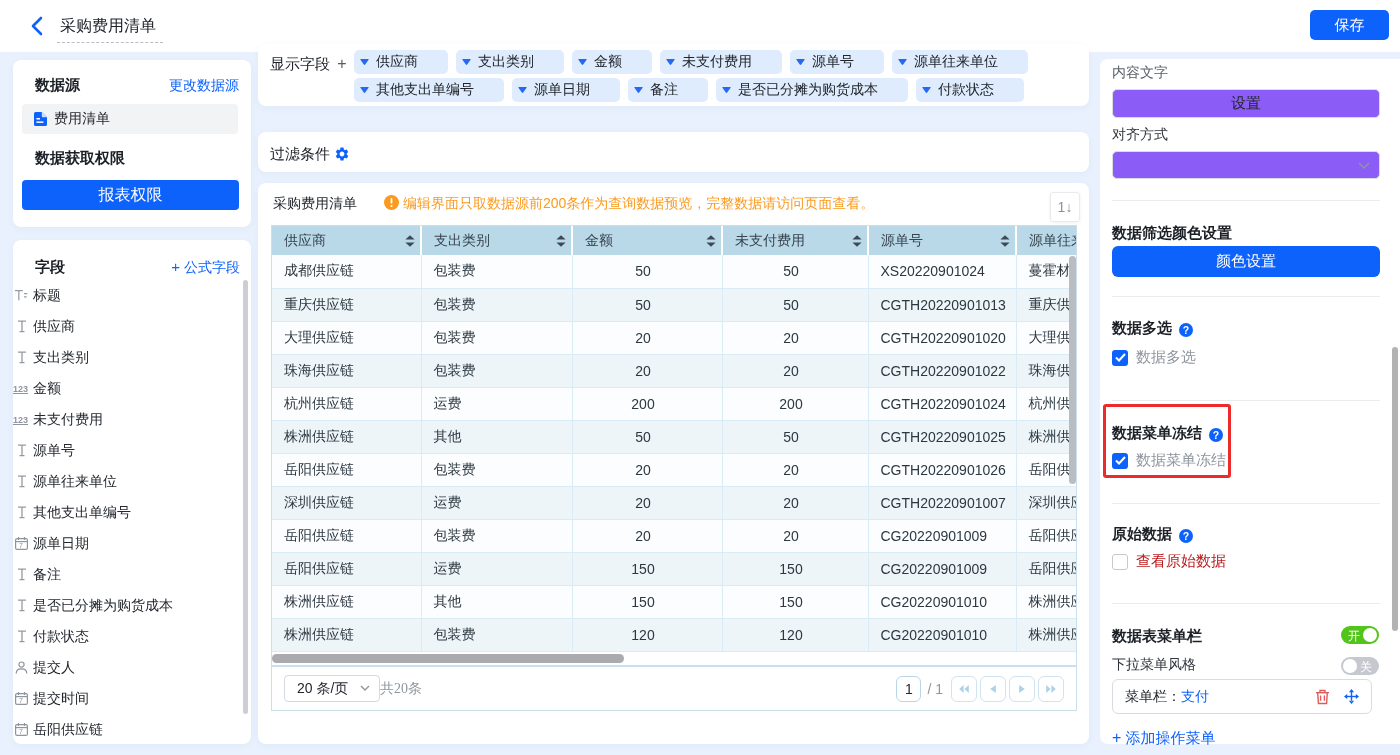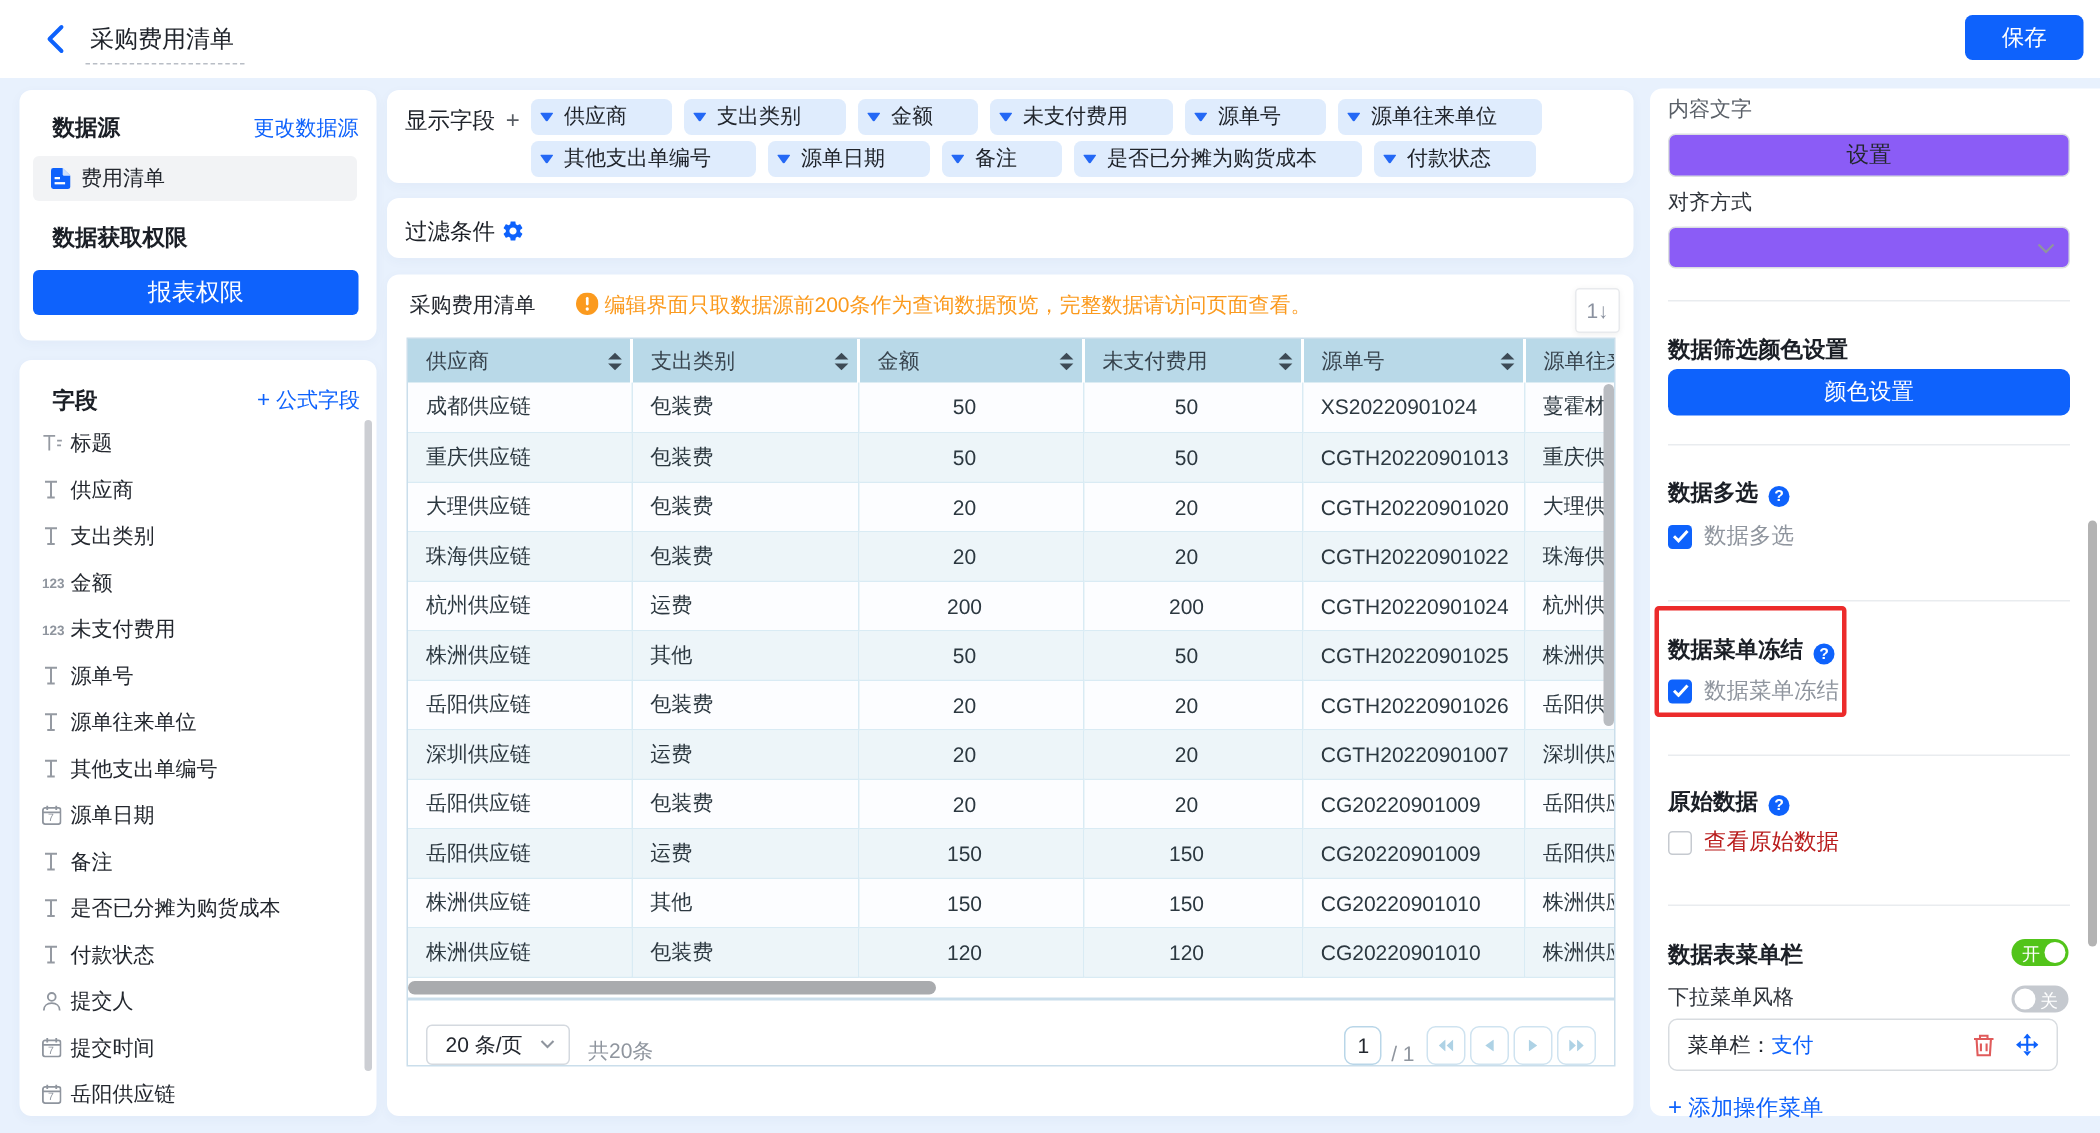--- a/index.html
+++ b/index.html
@@ -15,43 +15,43 @@
 #title{position:absolute;left:60px;top:16px;font-size:16px;color:#20242b;}
 #title-line{position:absolute;left:57px;top:42px;width:106px;border-bottom:1px dashed #b9bec6;}
 #savebtn{position:absolute;left:1310px;top:10px;width:79px;height:30px;border-radius:5px;font-size:15px;}
 
 #lcard1{left:13px;top:60px;width:238px;height:167px;}
 #lcard2{left:13px;top:240px;width:238px;height:504px;}
 .sec-h{font-weight:bold;font-size:15px;color:#1b1f26;}
 #ds-row{position:absolute;left:9px;top:44px;width:216px;height:30px;background:#f2f3f5;border-radius:4px;display:flex;align-items:center;}
 #rights-btn{position:absolute;left:9px;top:120px;width:217px;height:30px;border-radius:4px;font-size:16px;}
 .fld{position:absolute;left:0;width:238px;height:31px;display:flex;align-items:center;}
-.fld .fi{width:14px;margin-left:15px;margin-right:5px;display:flex;justify-content:flex-start;align-items:center;color:#8f959e;flex:none;}
+.fld .fi{width:14px;margin-left:1px;margin-right:5px;display:flex;justify-content:flex-end;align-items:center;color:#8f959e;flex:none;text-decoration:underline;}
 .fld .ft{color:#23272e;font-size:14px;white-space:nowrap;}
 .num-ic{font-size:9px;color:#8f959e;letter-spacing:0;font-weight:bold;}
 .lsb{position:absolute;left:230px;width:5px;background:#ccced3;border-radius:3px;}
 
-#mcard1{left:258px;top:60px;width:831px;height:62px;}
+#mcard1{left:258px;top:44px;width:831px;height:62px;}
 #mcard2{left:258px;top:132px;width:831px;height:40px;}
 #mcard3{left:258px;top:183px;width:831px;height:561px;}
 .chiprow{position:absolute;left:96px;display:flex;gap:8px;}
 .chip{height:24px;background:#dfecfd;border-radius:5px;display:flex;align-items:center;padding:0 30px 0 6px;font-size:14px;color:#20242b;white-space:nowrap;}
 .chip svg{margin-right:7px;}
 
 #tblwrap{position:absolute;left:271px;top:225px;width:806px;height:441px;border:1px solid #cadeeb;background:#fff;overflow:hidden;}
 table{border-collapse:collapse;table-layout:fixed;width:868px;}
 th{background:#b9d9e8;height:29px;font-weight:normal;color:#37434d;text-align:left;padding:0 0 0 12px;border-right:2px solid #fff;position:relative;font-size:14px;}
 td{height:33px;padding:0 0 0 12px;border-bottom:1px solid #d9ebf4;border-right:1px solid #d9ebf4;font-size:14px;color:#2c3840;white-space:nowrap;overflow:hidden;}
 td.r{text-align:center;padding:0 8px 0 0;}
 tr.alt td{background:#edf5f9;}
 tr.w td{background:#fcfdff;}
 .sorticon{position:absolute;right:5px;top:9px;}
 #vscroll{position:absolute;left:1069px;top:256px;width:7px;height:228px;background:#b9bcc1;border-radius:4px;}
 #hscroll{position:absolute;left:272px;top:654px;width:352px;height:9px;background:#a9abae;border-radius:5px;}
-#pager{position:absolute;left:271px;top:666px;width:806px;height:45px;border:1px solid #cadeeb;display:flex;align-items:flex-end;}
+#pager{position:absolute;left:271px;top:666px;width:806px;height:45px;border:1px solid #cadeeb;display:flex;align-items:center;}
 #psel{width:96px;height:27px;border:1px solid #d4d9df;border-radius:4px;margin-left:12px;display:flex;align-items:center;padding-left:12px;position:relative;color:#23272e;}
 .gray{color:#8f959e;}
 .pnav{width:26px;height:26px;border:1px solid #cfe3f0;border-radius:6px;display:flex;align-items:center;justify-content:center;margin-left:3px;}
 #pnum{width:25px;height:26px;border:1px solid #b9d6e8;border-radius:6px;display:flex;align-items:center;justify-content:center;color:#23272e;}
 
 #rpanel{position:absolute;left:1100px;top:59px;width:300px;height:685px;background:#fff;border-radius:8px 0 0 8px;}
 .rp{position:absolute;left:12px;width:268px;}
 .hr{position:absolute;left:12px;width:268px;border-top:1px solid #e9ecef;}
 .obtn{border:1px solid #dadde1;border-radius:5px;display:flex;align-items:center;justify-content:center;background:#8b5cf6;}
 .cb{width:16px;height:16px;border-radius:3px;flex:none;}
@@ -409,21 +409,21 @@
     </table>
   </div>
 <div id="vscroll"></div>
 <div id="hscroll"></div>
 <div id="pager">
   <div id="psel">20 条/页
     <svg style="position:absolute;right:9px;top:9px;" width="10" height="7" viewBox="0 0 10 7">
         <path d="M1 1l4 4 4-4" fill="none" stroke="#8f959e" stroke-width="1.4"></path>
       </svg>
   </div>
-  <div class="gray" style="margin-left:12px;">共20条</div>
+  <div class="gray" style="font-family:Liberation Serif, serif;">共20条</div>
   <div style="flex:1"></div>
   <div id="pnum">1</div>
   <div class="gray" style="margin:0 5px 0 6px;">/ 1</div>
   <div class="pnav">
       <svg width="10" height="8" viewBox="0 0 12 10">
         <path d="M5.5 0v10L0 5zM12 0v10L6.5 5z" fill="#aed2e5"></path>
       </svg>
     </div>
     <div class="pnav">
       <svg width="6" height="8" viewBox="0 0 7 10">

